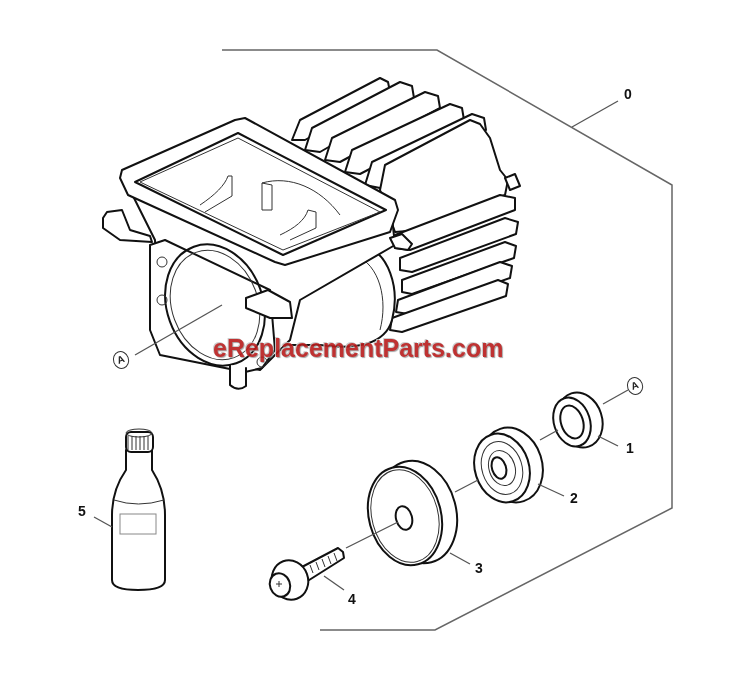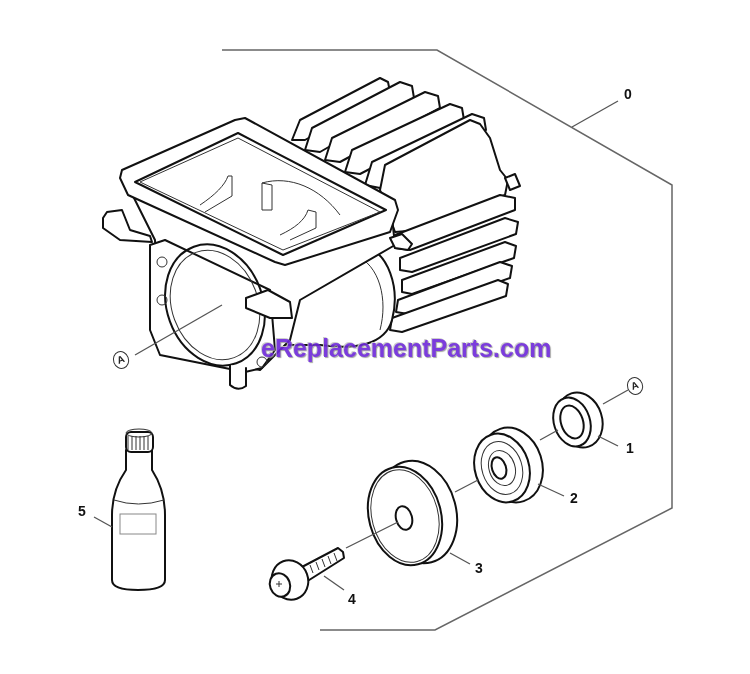--- a/index.html
+++ b/index.html
@@ -1,20 +1,20 @@
 <!DOCTYPE html>
 <html><head>
 <meta charset="utf-8">
 <style>
   html, body { margin: 0; padding: 0; background: #ffffff; }
   body { width: 750px; height: 674px; position: relative; overflow: hidden; font-family: "Liberation Sans", sans-serif; }
   .canvas { position: absolute; left: 0; top: 0; width: 750px; height: 674px; }
   .callout { position: absolute; font-family: "Liberation Sans", sans-serif; font-size: 14px; font-weight: bold; color: #111; line-height: 1; }
-  .watermark { position: absolute; left: 213px; top: 334px; font-family: "Liberation Sans", sans-serif; font-size: 25px; font-weight: bold; color: #6d28d9; letter-spacing: 0px;
-    text-shadow: 1px 1px 1px #9a9a9a, -1px -1px 0 #c8c8c8; opacity: 0.9; white-space: nowrap; margin-left: 48px; }
+  .watermark { position: absolute; left: 213px; top: 334px; font-family: "Liberation Sans", sans-serif; font-size: 25px; font-weight: bold; color: #b91c1c; letter-spacing: 0px;
+    text-shadow: 1px 1px 1px #9a9a9a, -1px -1px 0 #c8c8c8; opacity: 0.9; white-space: nowrap; }
   .ref-mark { position: absolute; width: 14px; height: 16px; border: 1.5px solid #333; border-radius: 50%; font-size: 10px; font-weight: bold; text-align: center; line-height: 16px; color: #222; background: #fff; transform: rotate(-20deg); }
   svg .ink { fill: none; stroke: #111; stroke-width: 2; stroke-linejoin: round; stroke-linecap: round; }
   svg .thin { fill: none; stroke: #333; stroke-width: 1; }
   svg .lead { fill: none; stroke: #555; stroke-width: 1.3; }
   svg .bracket { fill: none; stroke: #666; stroke-width: 1.5; }
   svg .fillw { fill: #fff; }
 </style>
 </head>
 <body>
 

